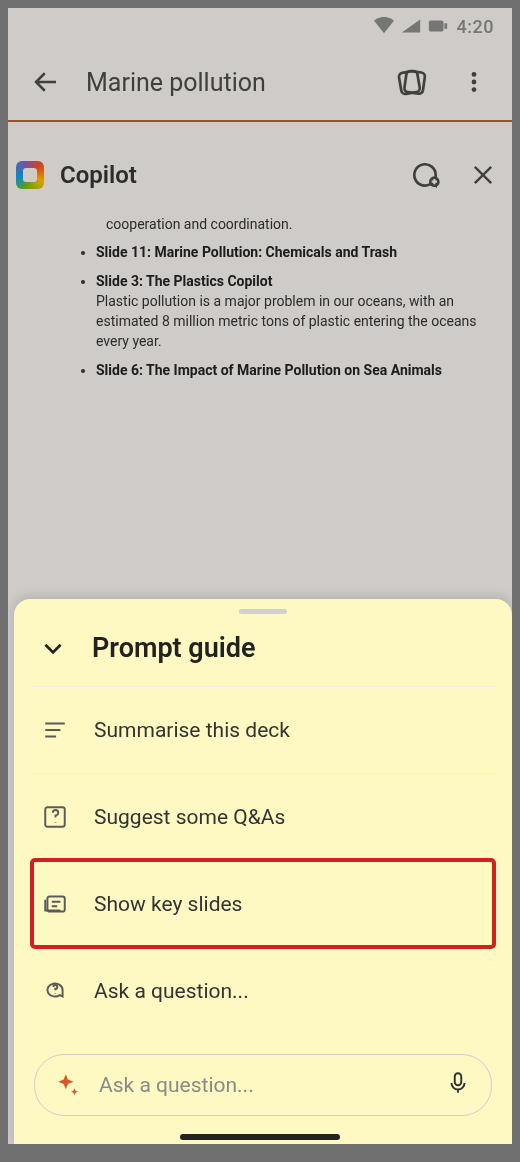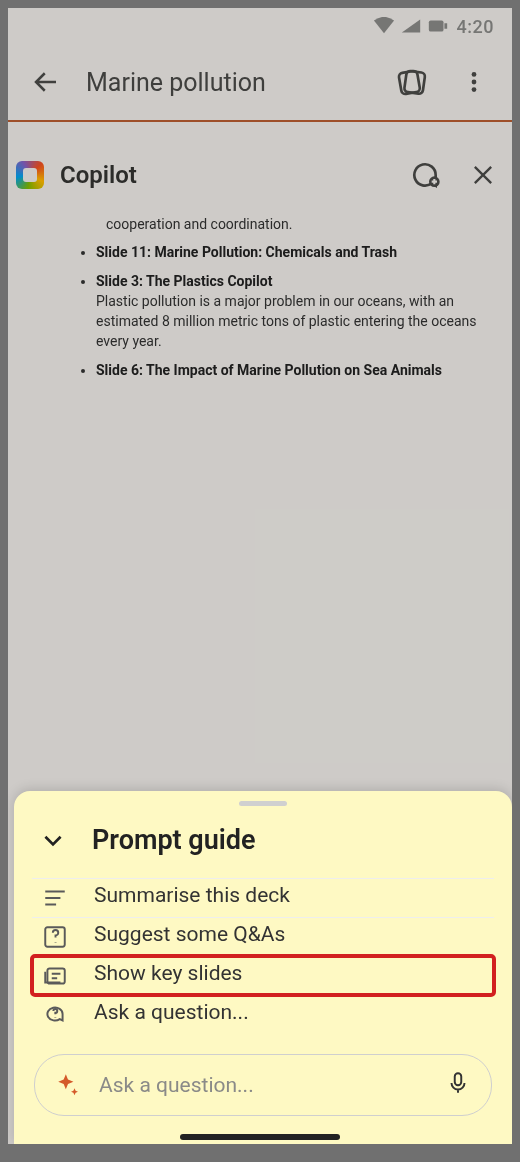--- a/index.html
+++ b/index.html
@@ -40,21 +40,21 @@
     
     .sheet { position: absolute; left: 0; right: 0; bottom: 0; background: #fef9c3; border-top-left-radius: 16px; border-top-right-radius: 16px; box-shadow: 0 -2px 12px rgba(0,0,0,0.15); margin-left: 6px; }
     .grab { width: 48px; height: 5px; border-radius: 3px; background: #d0d0d0; margin: 10px auto 4px; }
 
     .sheet-header { display: flex; align-items: center; padding: 14px 24px 22px; gap: 24px; }
     .chev { width: 30px; height: 30px; display:flex; align-items:center; justify-content:center; }
     .chev svg { stroke:#222; fill:none; stroke-width:2.5; }
     .sheet-title { font-size: 27px; font-weight: 600; color:#222; }
 
     .menu { padding: 0 18px 4px; }
-    .menu-item { display:flex; gap: 24px; padding: 4px 8px; border-top: 1px solid #eee; font-size: 21px; color:#333; }
+    .menu-item { display:flex; align-items:center; gap: 24px; padding: 28px 8px; border-top: 1px solid #eee; font-size: 21px; color:#333; }
     .menu-item:first-child { border-top: 1px solid #eee; }
     .menu-item .mi-icon { width: 30px; height: 30px; display:flex; align-items:center; justify-content:center; color:#5a5a5a; }
     .menu-item .mi-icon svg { stroke:#5a5a5a; fill:none; stroke-width:1.8; }
     .highlighted { outline: 4px solid #d22020; outline-offset: -2px; border-radius: 3px; }
 
     
     .input-wrap { padding: 16px 20px 28px; }
     .input-bar { border: 1px solid #cfcfcf; border-radius: 30px; height: 62px; display:flex; align-items:center; padding: 0 20px; gap: 18px; }
     .spark { width: 26px; height:26px; position:relative; }
     .spark svg { fill:#d45a2a; }

